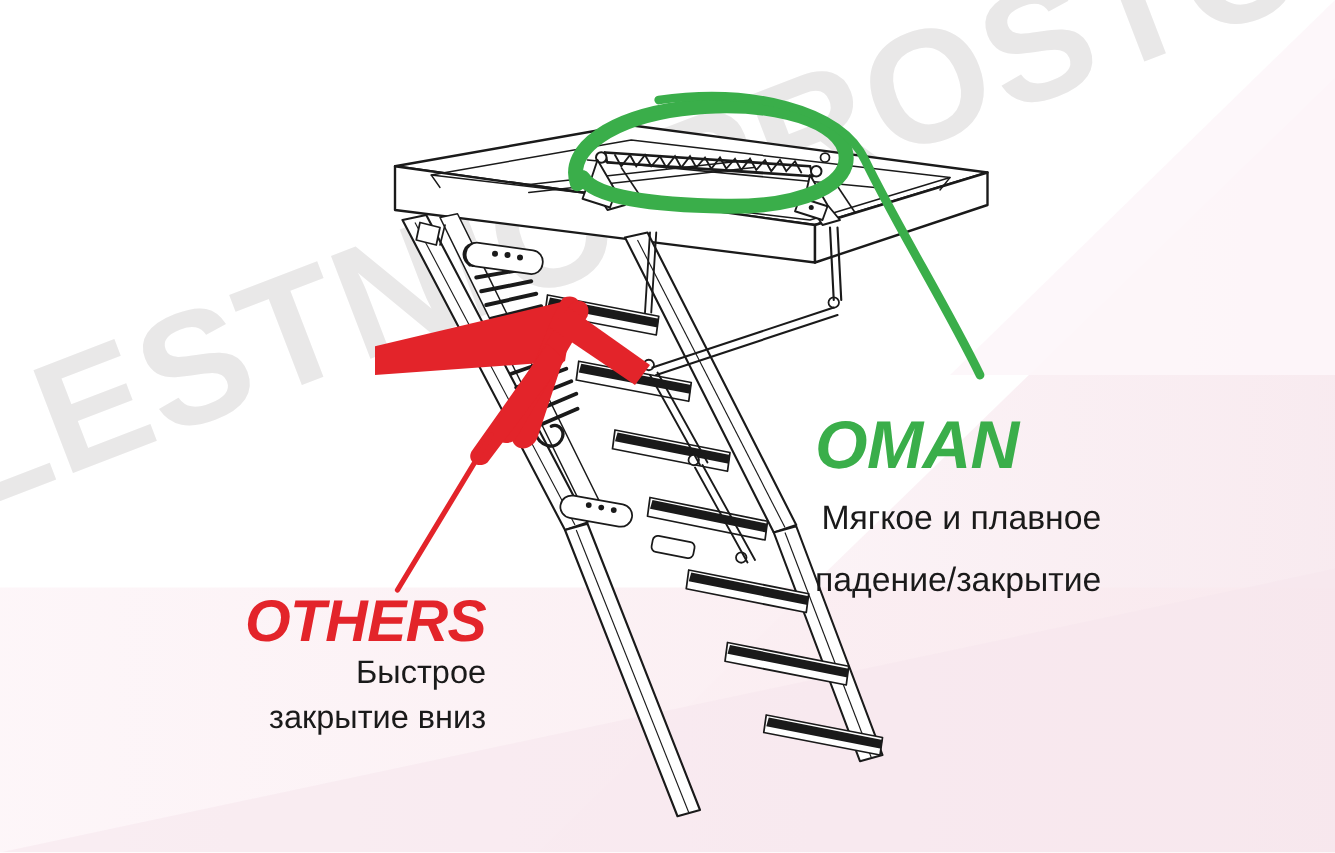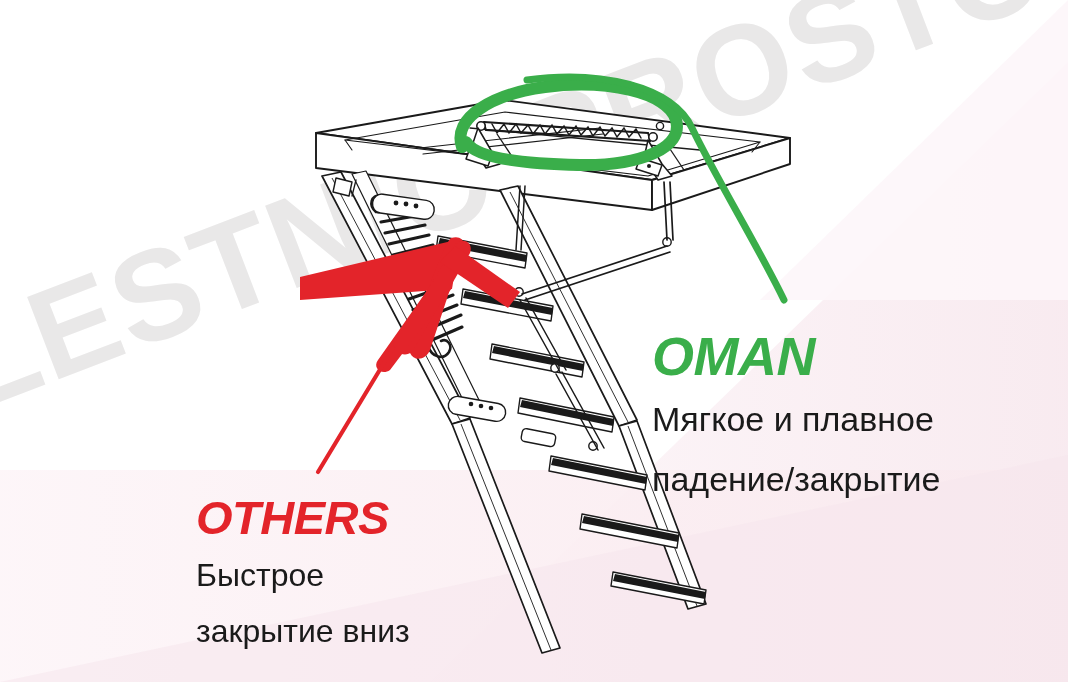--- a/index.html
+++ b/index.html
@@ -58,25 +58,25 @@
   .callout-sub {
     font-family: "Liberation Sans", sans-serif;
     font-weight: normal;
     color: #1a1a1a;
     line-height: 1.38;
     white-space: nowrap;
   }
 
   #oman-callout { left: 652px; top: 329px; }
   #oman-callout .callout-title { font-size: 54px; color: #3aae4a; }
-  #oman-callout .callout-sub   { font-size: 34px; margin-top: 13px; }
-
-  #others-callout { left: 196px; top: 494px; }
+  #oman-callout .callout-sub   { font-size: 27px; margin-top: 13px; text-align: right; }
+
+  #others-callout { left: 196px; top: 473px; }
   #others-callout .callout-title { font-size: 47px; color: #e3242a; }
-  #others-callout .callout-sub   { font-size: 32px; margin-top: 12px; }
+  #others-callout .callout-sub   { font-size: 26px; margin-top: 0; text-align: right; }
 </style>
 </head>
 <body>
 
 <div id="stage">
 
   <svg class="bg-layer" width="1068" height="682" viewBox="0 0 1068 682">
     <defs>
       <linearGradient id="pinkFadeA" x1="0" y1="0" x2="1" y2="0">
         <stop offset="0" stop-color="#fdf5f8"></stop>

